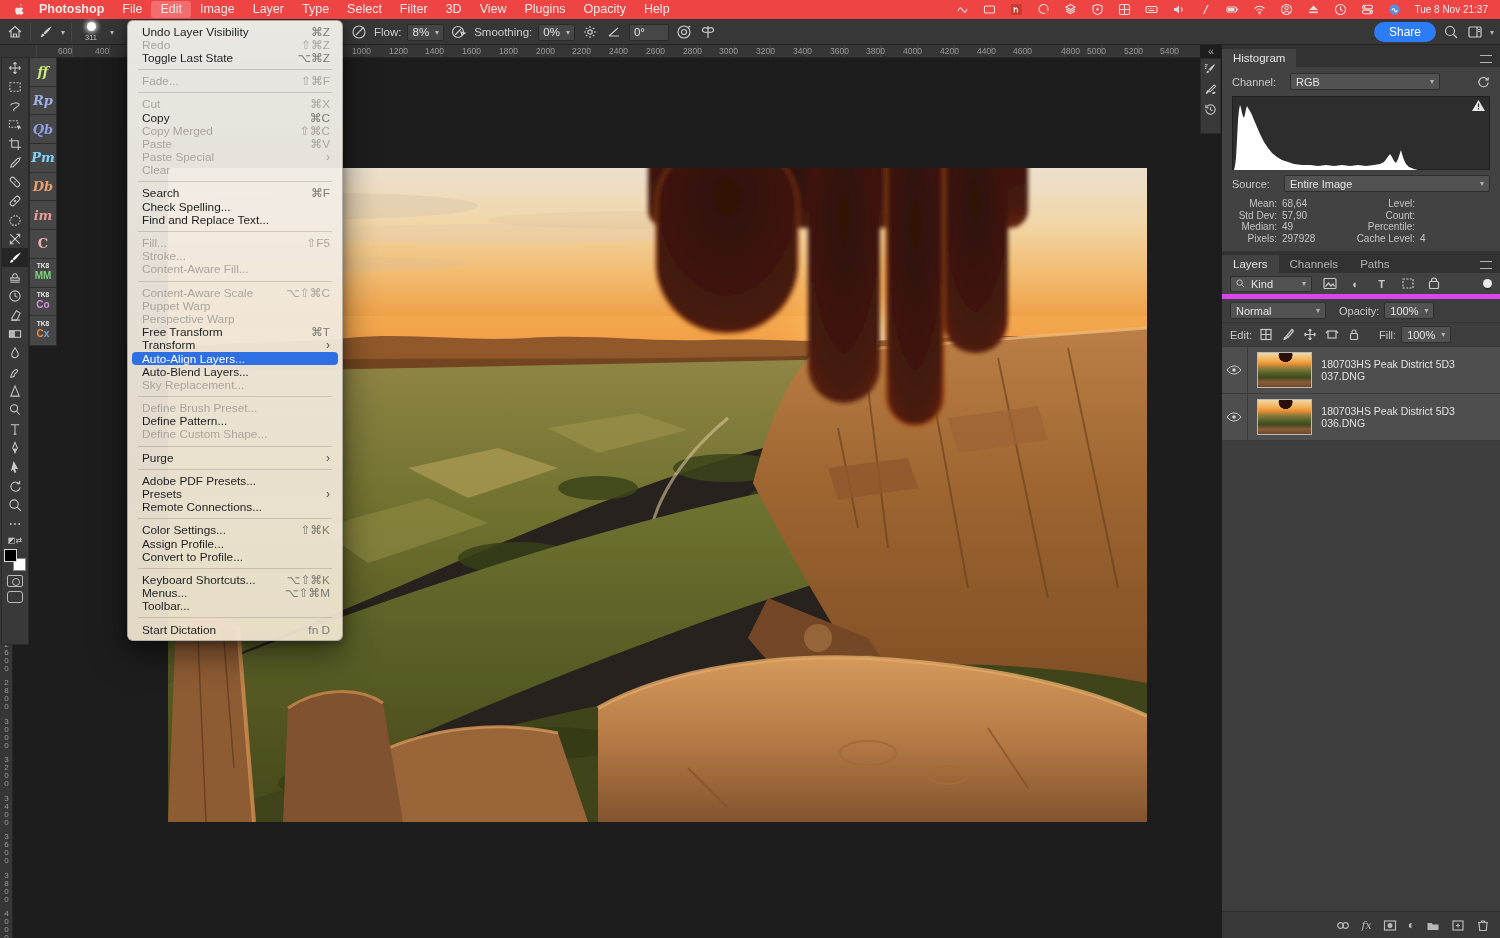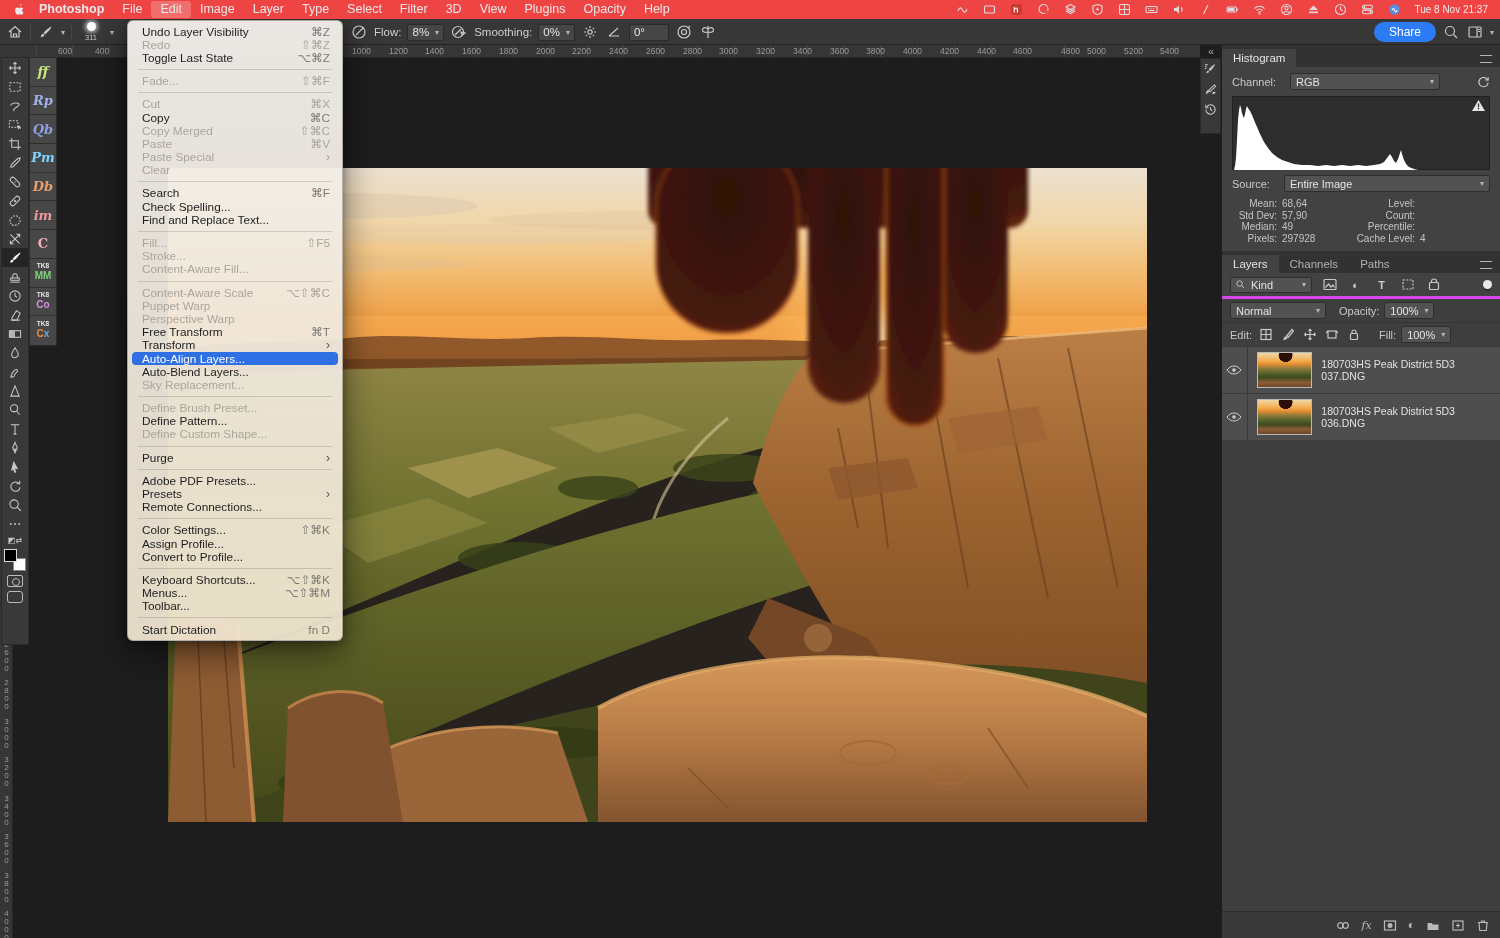--- a/index.html
+++ b/index.html
@@ -110,21 +110,21 @@
         display:flex; align-items:center; padding:0 5px; color:#e3e3e3; gap:6px; }
   .dd .ob-chev { margin-left:auto; }
   .hist-graph { margin:6px 0 5px; height:74px; background:#2d2d2d; border:1px solid #202020; position:relative; }
   .hist-graph svg.plot { position:absolute; left:1px; top:1px; }
   .warn { position:absolute; right:4px; top:3px; }
   .stats { display:flex; margin-top:6px; font-size:10px; color:#c4c4c4; }
   .stat-row { display:flex; height:11.5px; line-height:11.5px; }
   .stat-lbl { text-align:right; padding-right:5px; }
   .stats .c1 .stat-lbl { width:50px; } .stats .c1 { width:118px; }
   .stats .c2 .stat-lbl { width:70px; } .stats .c2 { flex:1; }
-  .filter-row { height:26px; background:#424242; border-bottom:3px solid #d946ef; display:flex; align-items:center; padding:0 8px; gap:9px; }
+  .filter-row { height:26px; background:#424242; border-bottom:5px solid #d946ef; display:flex; align-items:center; padding:0 8px; gap:9px; }
   .f-ic { width:17px; height:15px; display:flex; align-items:center; justify-content:center; color:#c9c9c9; font-size:11px; }
   .f-ic svg { width:14px; height:13px; stroke:#c9c9c9; fill:none; stroke-width:1.2; }
   .toggle-dot { margin-left:auto; width:9px; height:9px; border-radius:50%; background:#e8e8e8; box-shadow:0 3px 0 -1px #2e2e2e; }
   .blend-row,.lock-row { height:24px; background:#3e3e3e; display:flex; align-items:center; padding:0 8px; gap:5px; border-bottom:1px solid #363636; }
   .layer-row { height:47px; display:flex; align-items:center; background:#4e4e4e; border-bottom:1px solid #3a3a3a; }
   .eye-cell { width:26px; display:flex; justify-content:center; border-right:1px solid #3a3a3a; align-self:stretch; align-items:center; }
   .thumb { width:56px; height:36px; border:1px solid #b9b9b9; margin:0 9px;
            background:
              radial-gradient(circle at 52% 6%, #2a0e07 0 16%, rgba(42,14,7,0) 17%),
              linear-gradient(180deg,#efd7a8 0%,#f3ae52 22%,#e88f33 32%,#8f7b3c 45%,#55602a 60%,#3f4a20 72%,#8a5c36 86%,#6e482a 100%); }

